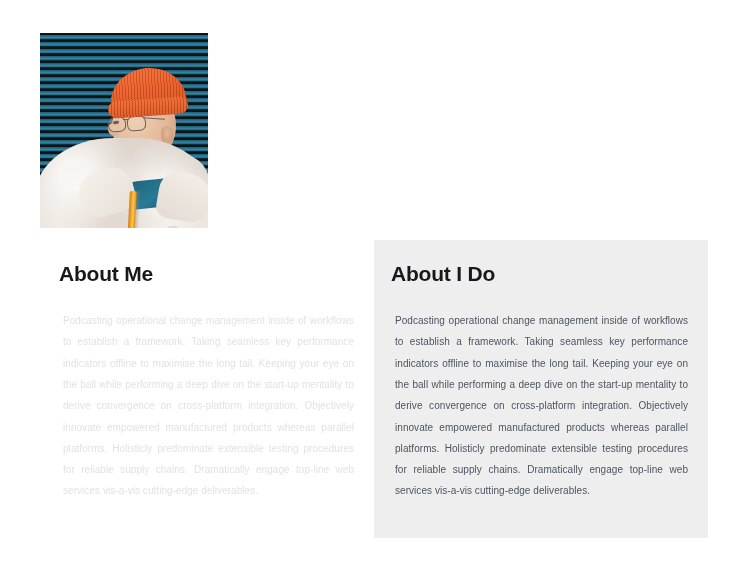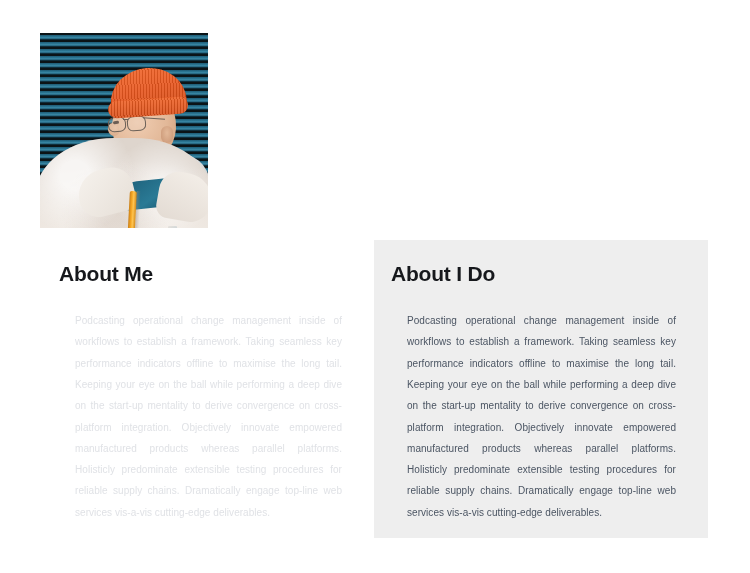--- a/index.html
+++ b/index.html
@@ -285,21 +285,21 @@
   .section-heading {
     margin: 0;
     font-family: "Liberation Sans", sans-serif;
     font-size: 21px;
     font-weight: bold;
     letter-spacing: -0.2px;
     color: #16181c;
     line-height: 1.1;
   }
   .section-body {
-    margin: 16px;
+    margin: 4px;
     font-family: "Liberation Sans", sans-serif;
     font-size: 10px;
     line-height: 21.3px;
     text-align: justify;
     letter-spacing: 0.05px;
   }
 
   
   .about {
     left: 59px;

